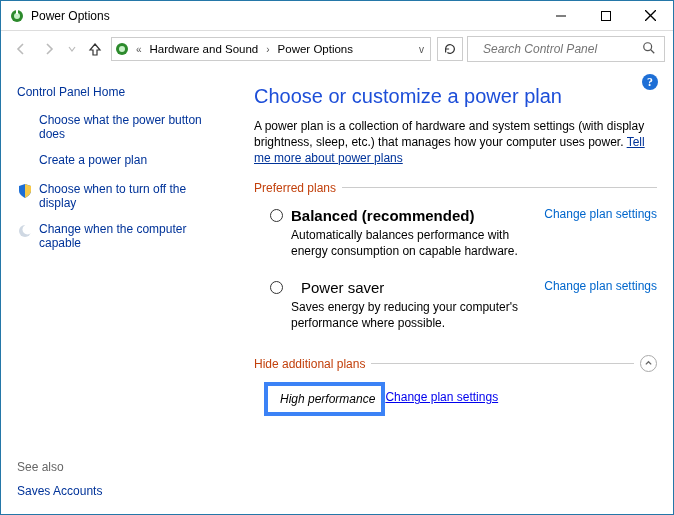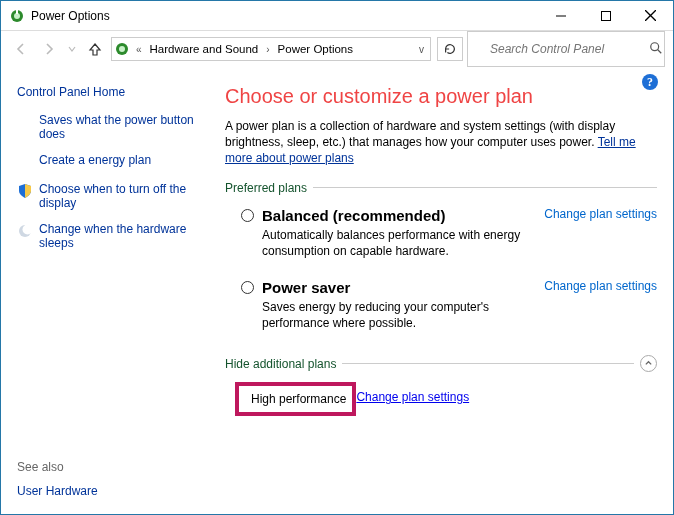--- a/index.html
+++ b/index.html
@@ -62,41 +62,42 @@
   }
   .addrbar .crumb { padding: 0 2px; }
   .addrbar .sep { color:#555; font-size:10px; padding:0 2px;}
   .addrbar .flexer { flex:1; }
   .refreshbtn {
     width:26px; height:24px; border:1px solid #ccc; margin-left:2px;
     display:flex; align-items:center; justify-content:center;
   }
   .searchbox {
     width: 198px;
-    height: 36px;
+    height: 26px;
     border: 1px solid #ccc;
     display: flex; align-items: center;
-    padding: 0 20px;
+    padding: 0 13px;
     color:#777;
     font-style: italic;
     font-size: 12px;
   }
   .searchbox input {
     border:none; outline:none; flex:1; font: inherit; color:#555; font-style: italic;
     background:transparent;
   }
   .helpicon {
     position:absolute;
     top: 72px; right: 14px;
     width:18px; height:18px;
   }
   .body {
     flex:1;
     display:flex;
     overflow:hidden;
+    gap:29px;
   }
   .sidebar {
     width: 218px;
     padding: 18px 10px 10px 16px;
     display:flex; flex-direction:column;
     font-size:12px;
   }
   .sidebar a, .link {
     color:#003399;
     text-decoration:none;
@@ -120,37 +121,37 @@
     font-size:12px;
     padding-bottom: 6px;
   }
   .seealso .label { margin-bottom:10px; }
   .main {
     flex:1;
     padding: 18px 16px 10px 6px;
     overflow:auto;
   }
   h1.page {
-    color:#ef4444;
+    color:#1d4ed8;
     font-weight:400;
     font-size:20px;
     margin: 0 0 10px 0;
   }
   .desc {
     line-height:1.35;
     margin-bottom: 14px;
     font-size:12px;
   }
   .desc .link { text-decoration: underline; }
   .groupline {
     display:flex; align-items:center;
     gap:6px;
     margin: 6px 0 10px 0;
   }
-  .groupline .glabel { color:#14532d; font-size:12px; white-space:nowrap;}
+  .groupline .glabel { color:#c2410c; font-size:12px; white-space:nowrap;}
   .groupline .ghr { flex:1; height:1px; background:#ccc; }
   .expbtn {
     width:17px; height:17px; border:1px solid #aaa; border-radius:50%;
     display:flex; align-items:center; justify-content:center;
     color:#666; font-size:9px;
   }
   .plan {
     display:flex;
     align-items:flex-start;
     padding: 2px 0 10px 16px;
@@ -163,25 +164,26 @@
   .plan .pcontent { flex:1; }
   .plan .pname { font-weight:700; font-size:15px; }
   .plan .pdesc { margin-top:3px; color:#000; font-size:12px; line-height:1.35;}
   .plan .psettings {
     flex-shrink:0;
     margin-left:14px;
     color:#0066cc;
     text-decoration:none;
     font-size:12px;
   }
-  .plan.normalw .pname { font-weight:700; }
+  .plan.normalw .pname { font-weight:400;margin-left:10px; }
   .highlightbox {
-    border: 4px solid #be185d;
+    border: 4px solid #3b82f6;
     padding: 6px 6px 6px 12px;
     margin-left:10px;
+    font-style:italic;
   }
   .hpwrap {
     display:flex;
     align-items:flex-start;
   }
 </style>
 </head>
 <body>
 
 <div class="window">
@@ -275,48 +277,48 @@
       </svg>
   </div>
 
   <div class="body">
 
     <div class="sidebar">
       <a href="#" class="sidehead">Control Panel Home</a>
 
       <div class="sideitem">
         <span class="sideicon"></span>
-        <a href="#">Saves what the power button does</a>
+        <a href="#">Choose what the power button does</a>
       </div>
       <div class="sideitem">
         <span class="sideicon"></span>
-        <a href="#">Create a energy plan</a>
+        <a href="#">Create a power plan</a>
       </div>
       <div class="sideitem">
         <span class="sideicon">
           <svg viewBox="0 0 16 16">
               <path d="M8 1 L14 3 V8 C14 12 8 15 8 15 C8 15 2 12 2 8 V3 Z" fill="#1e6fd6"></path>
               <path d="M8 1 L14 3 V8 C14 12 8 15 8 15 Z" fill="#f7c948"></path>
             </svg>
         </span>
         <a href="#">Choose when to turn off the display</a>
       </div>
       <div class="sideitem">
         <span class="sideicon">
           <svg viewBox="0 0 16 16">
               <circle cx="8" cy="8" r="6" fill="#cfd8e3"></circle>
               <circle cx="10.5" cy="6.5" r="5" fill="#fff"></circle>
             </svg>
         </span>
-        <a href="#">Change when the hardware sleeps</a>
+        <a href="#">Change when the computer capable</a>
       </div>
 
       <div class="seealso">
         <div class="label">See also</div>
-        <a href="#">User Hardware</a>
+        <a href="#">Saves Accounts</a>
       </div>
     </div>
 
     <div class="main">
       <h1 class="page">Choose or customize a power plan</h1>
       <div class="desc">
         <span>A power plan is a collection of hardware and system settings (with display brightness, sleep, etc.) that manages how your computer uses power. </span><a href="#" class="link">Tell me more about power plans</a>
       </div>
 
       <div class="groupline">

